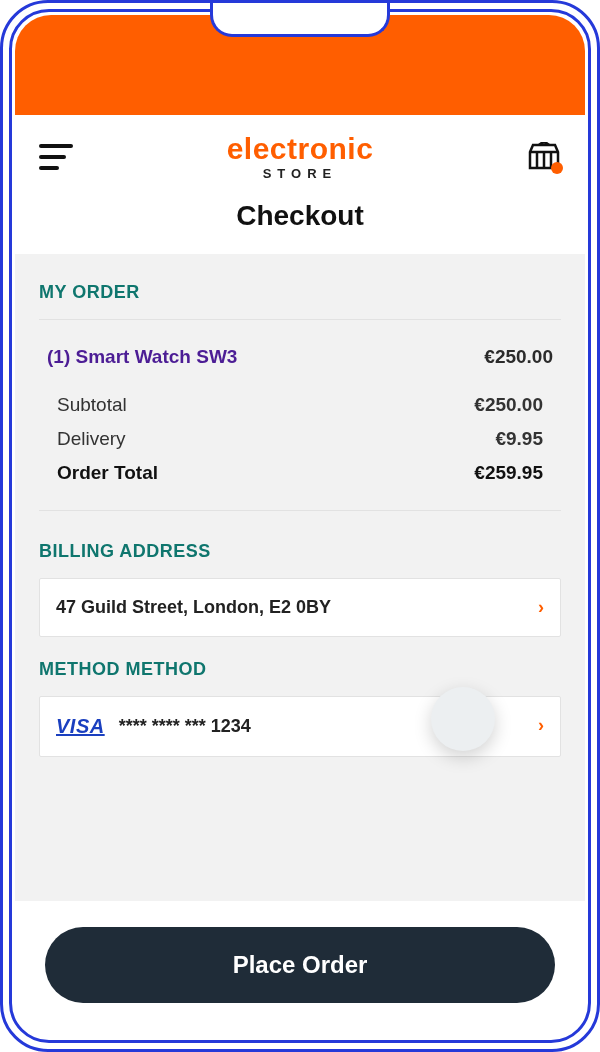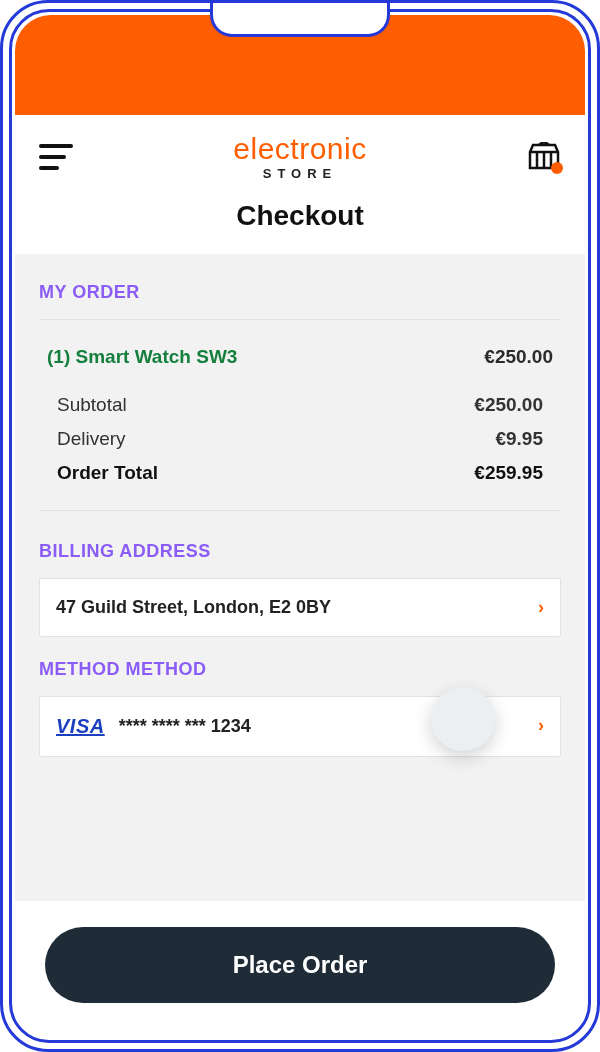--- a/index.html
+++ b/index.html
@@ -62,44 +62,44 @@
       align-items: center;
       justify-content: space-between;
     }
     .menu-icon {
       width: 34px; height: 26px; display: flex; flex-direction: column; justify-content: space-between; cursor: pointer;
     }
     .menu-icon span { display:block; height:4px; background:#111; border-radius:2px; }
     .menu-icon span:nth-child(2){ width: 80%; }
     .menu-icon span:nth-child(3){ width: 60%; }
     .logo { text-align:center; line-height:1.05; }
-    .logo-main { color:#ff5e00; font-weight:400; font-size:30px; letter-spacing:0.5px; }
+    .logo-main { color:#ff5e00; font-weight:700; font-size:30px; letter-spacing:0.5px; }
     .logo-sub  { color:#222; font-weight:700; font-size:13px; letter-spacing:6px; margin-top:2px; }
     .cart-icon { position:relative; cursor:pointer; }
     .cart-icon svg { display:block; }
     .cart-dot { position:absolute; right:-2px; bottom:-2px; width:12px; height:12px; background:#ff5e00; border-radius:50%; }
     .title {
       text-align:center; font-size:28px; font-weight:600; color:#111; padding: 12px 0 22px;
       background:#fff;
     }
     .content {
       flex:1; background:#f2f2f2; padding: 28px 24px 20px;
       position:relative;
       overflow:hidden;
     }
     .section-label {
-      color:#8b5cf6; font-weight:700; font-size:18px; letter-spacing:0.5px; margin-bottom:16px;
+      color:#0f766e; font-weight:700; font-size:18px; letter-spacing:0.5px; margin-bottom:16px;
     }
     .order-card {
       background:#f2f2f2; border-top:1px solid #e2e2e2; border-bottom:1px solid #e2e2e2;
       padding: 20px 8px;
       margin-bottom: 12px;
     }
     .row { display:flex; justify-content:space-between; align-items:center; padding:6px 0; }
-    .row .l { color:#15803d; font-size:19px; font-weight:600; }
+    .row .l { color:#4c1d95; font-size:19px; font-weight:600; }
     .row .r { color:#2b2b2b; font-size:19px; font-weight:700; }
     .subrows { padding: 14px 10px 0; }
     .subrows .row .l { font-weight:500; font-size:19px; color:#333; }
     .subrows .row .r { font-weight:600; font-size:19px; color:#333; }
     .subrows .row.total .l,
     .subrows .row.total .r { font-weight:800; color:#111; }
     .picker {
       background:#fff; border:1px solid #e2e2e2; border-radius:2px;
       padding: 18px 16px; display:flex; align-items:flex-start; justify-content:space-between;
       margin-bottom: 22px; cursor:pointer;

